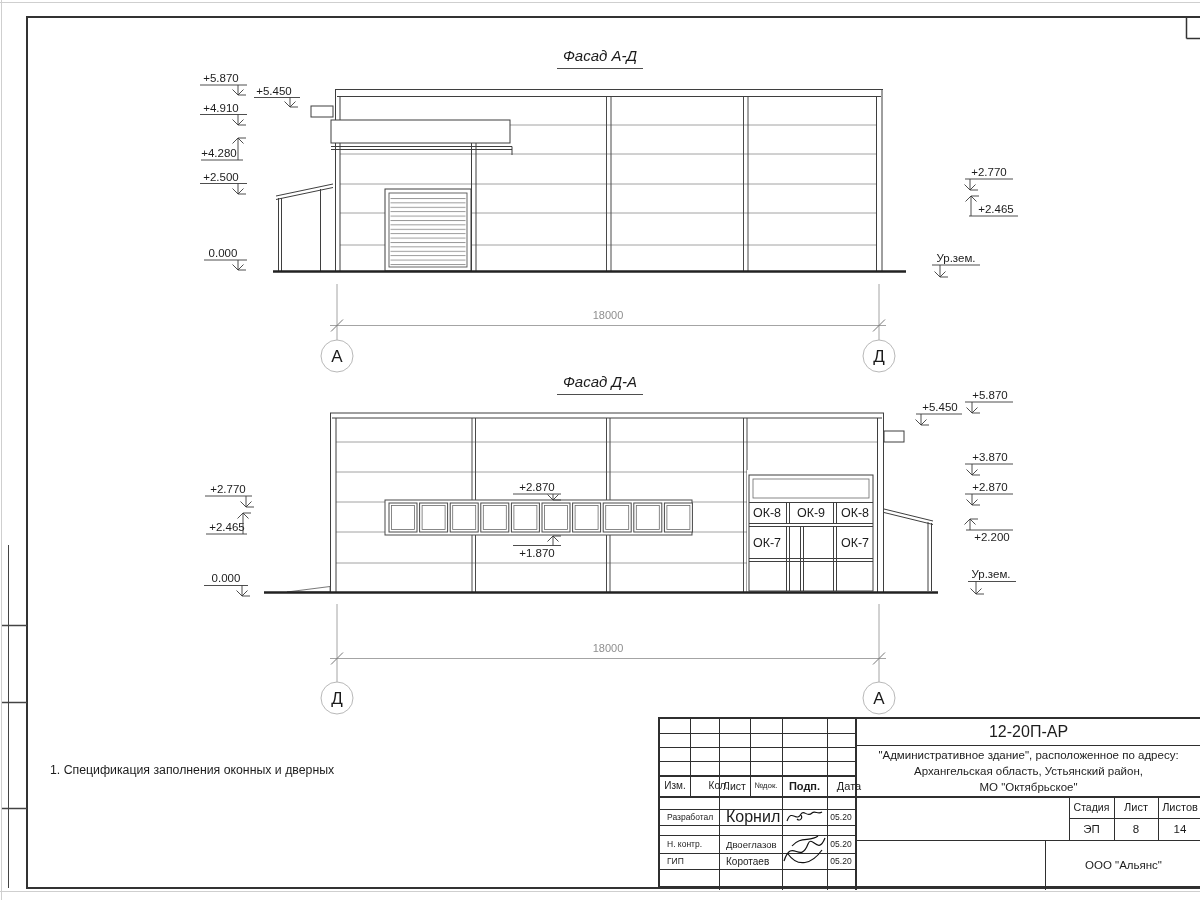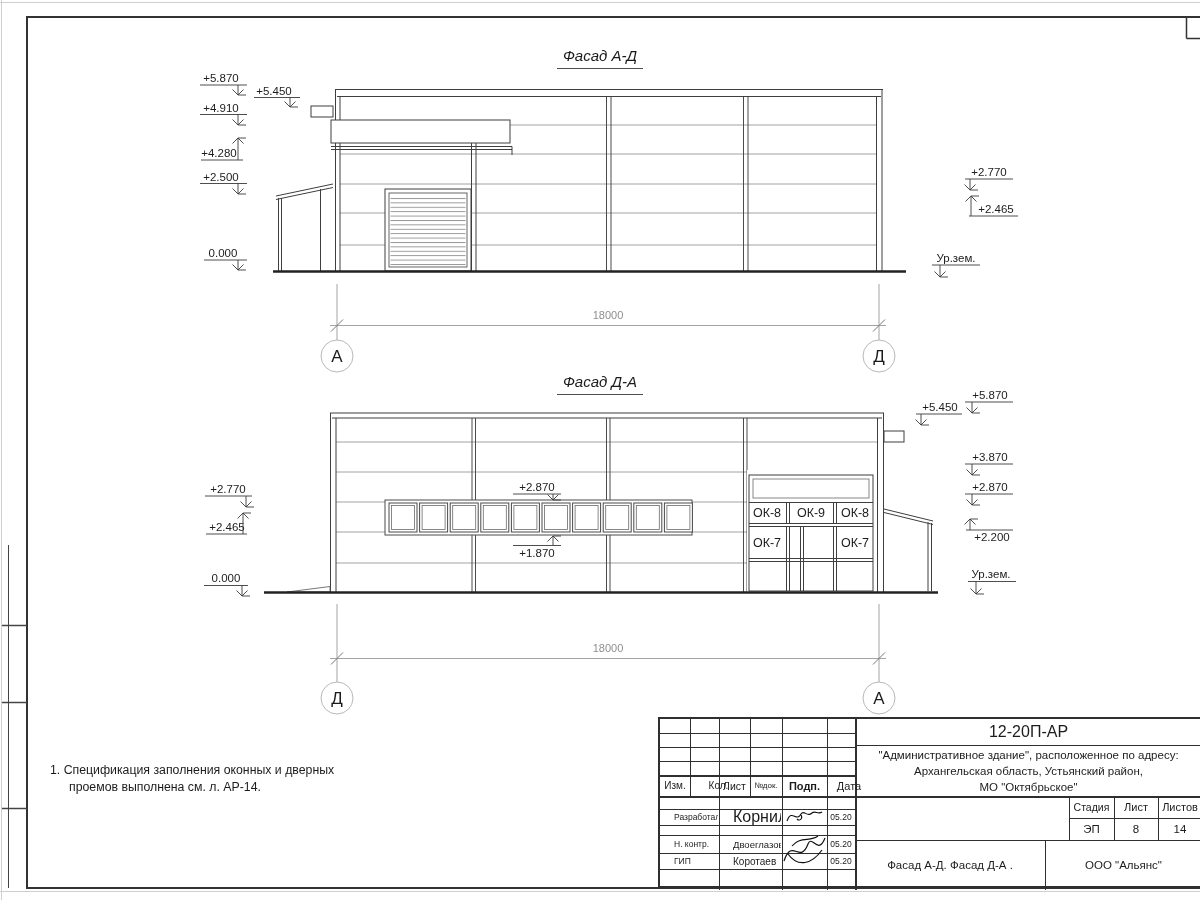--- a/index.html
+++ b/index.html
@@ -20,21 +20,21 @@
   .tb{position:absolute;left:658px;top:717px;width:542px;height:171px;
       border-top:2px solid #2f2f2f;border-left:2px solid #2f2f2f;border-bottom:2px solid #2f2f2f;
       box-sizing:border-box;background:#fff;}
   .tb .vl,.tb .hl{position:absolute;background:#2f2f2f;}
   .tb .vl{width:1px;}
   .tb .hl{height:1px;}
   .tb .vl.th{width:2px;}
   .tb .hl.th{height:2px;}
   .cell{position:absolute;display:flex;align-items:center;justify-content:center;
         box-sizing:border-box;white-space:nowrap;overflow:hidden;}
-  .cell.left{justify-content:flex-start;padding-left:13px;}
+  .cell.left{justify-content:flex-start;padding-left:6px;}
   .note{position:absolute;left:50px;top:762px;width:340px;font-size:12.3px;line-height:16.5px;color:#1c1c1c;}
   .note .l2{margin-left:19px;}
   .sig{position:absolute;}
 </style>
 </head>
 <body>
 
 <svg id="sheet-svg" width="1200" height="900">
   <defs>
     <g id="head-down">
@@ -372,21 +372,20 @@
       <circle cx="337" cy="698" r="16" stroke="#b0b0b0" fill="#fff"></circle>
       <circle cx="879" cy="698" r="16" stroke="#b0b0b0" fill="#fff"></circle>
       <text class="axis-txt" x="337" y="704" text-anchor="middle" stroke="none">Д</text>
       <text class="axis-txt" x="879" y="704" text-anchor="middle" stroke="none">А</text>
     </g>
   </g>
 </svg>
 
 <div class="note">
   <div>1. Спецификация заполнения оконных и дверных</div>
-  <div class="l2">проемов выполнена см. л. АР-14.</div>
 </div>
 
 <div class="tb">
 
   <div class="vl" style="left:30px;top:0;height:77px;"></div>
   <div class="vl" style="left:59px;top:0;height:171px;"></div>
   <div class="vl" style="left:90px;top:0;height:77px;"></div>
   <div class="vl" style="left:122px;top:0;height:171px;"></div>
   <div class="vl" style="left:167px;top:0;height:171px;"></div>
   <div class="vl th" style="left:195px;top:0;height:171px;"></div>
@@ -437,15 +436,14 @@
     <div>"Административное здание", расположенное по адресу:</div>
     <div>Архангельская область, Устьянский район,</div>
     <div>МО "Октябрьское"</div>
   </div>
   <div class="cell" style="left:409px;top:77px;width:45px;height:22px;font-size:10.5px;">Стадия</div>
   <div class="cell" style="left:454px;top:77px;width:44px;height:22px;font-size:11px;">Лист</div>
   <div class="cell" style="left:498px;top:77px;width:44px;height:22px;font-size:11px;">Листов</div>
   <div class="cell" style="left:409px;top:99px;width:45px;height:22px;font-size:11.5px;">ЭП</div>
   <div class="cell" style="left:454px;top:99px;width:44px;height:22px;font-size:11.5px;">8</div>
   <div class="cell" style="left:498px;top:99px;width:44px;height:22px;font-size:11.5px;">14</div>
-  <div class="cell" style="left:195px;top:121px;width:190px;height:50px;font-size:11.5px;">Фасад А-Д. Фасад Д-А .</div>
   <div class="cell" style="left:385px;top:121px;width:157px;height:50px;font-size:11.5px;">ООО "Альянс"</div>
 </div>
 
 </body></html>

